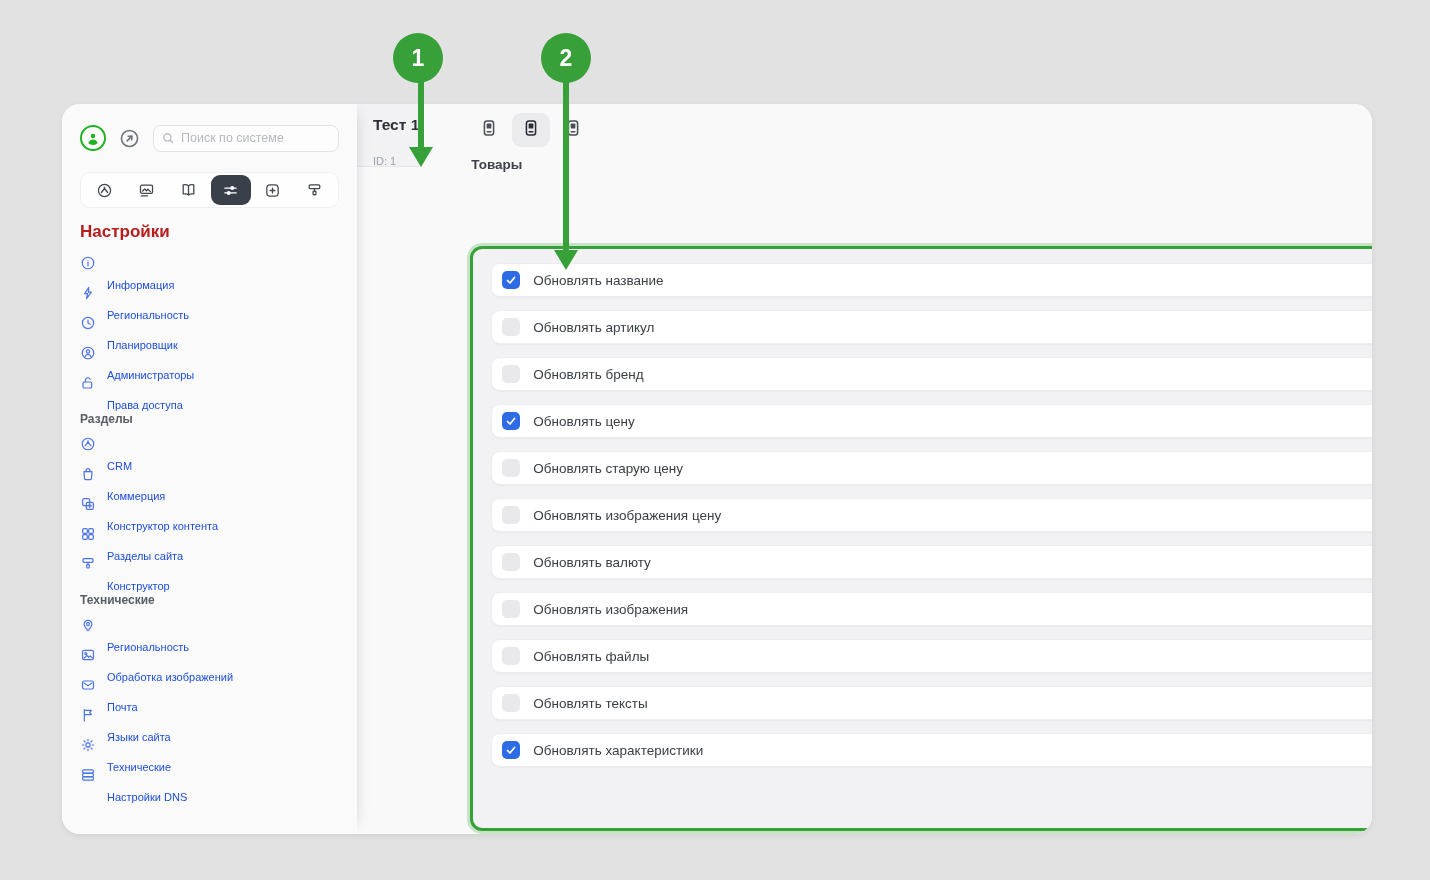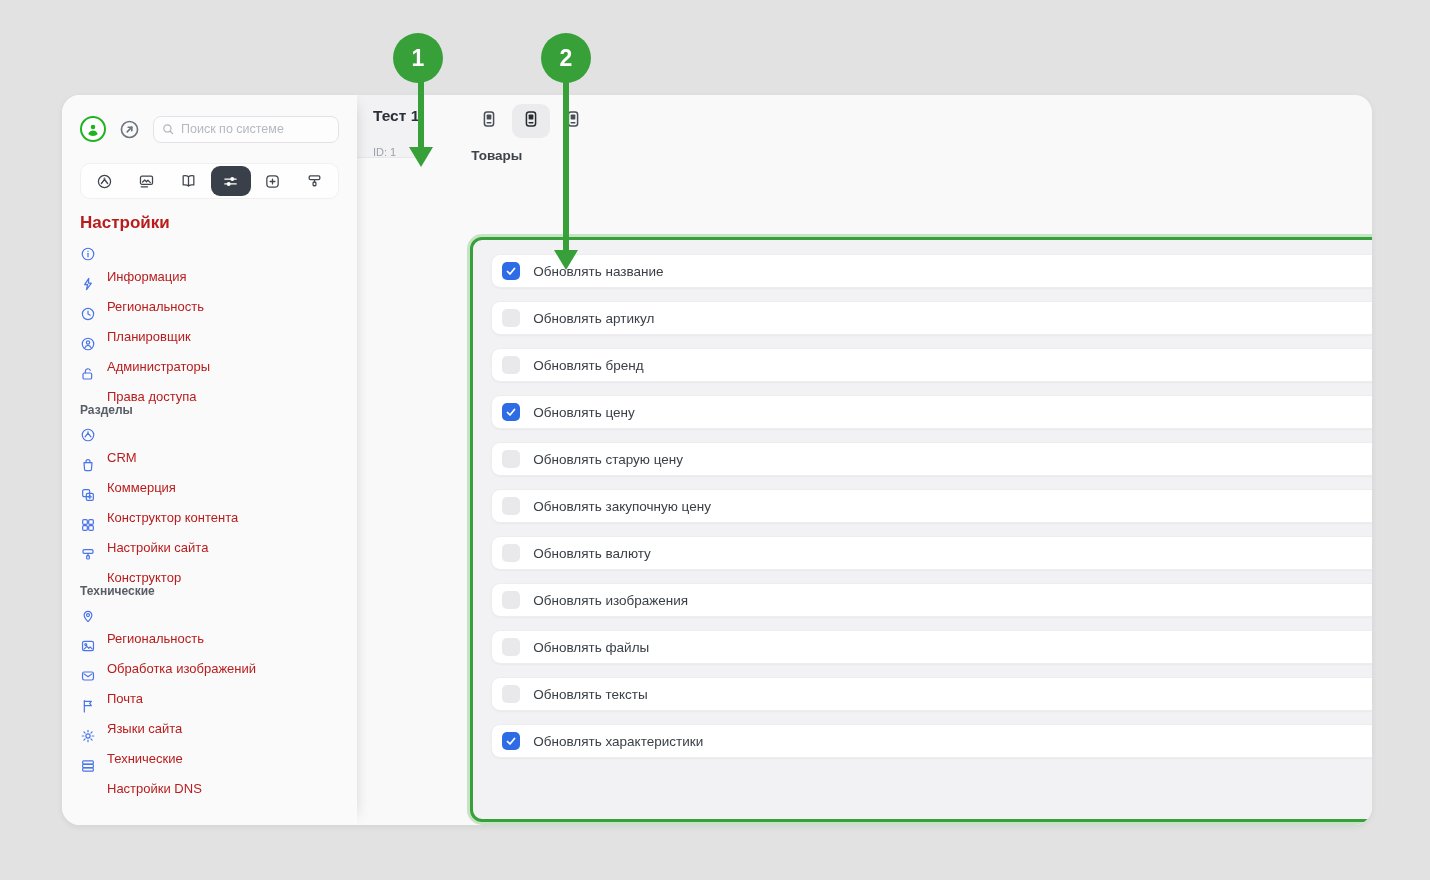--- a/index.html
+++ b/index.html
@@ -6,21 +6,21 @@
   body{
     width:1430px;height:880px;overflow:hidden;
     font-family:"Liberation Sans","DejaVu Sans",sans-serif;
     background:#e2e2e2;position:relative;
     -webkit-font-smoothing:antialiased;
   }
   .stage{position:absolute;inset:0;}
 
   
   .card{
-    position:absolute;left:62px;top:95px;width:1310px;height:730px;
+    position:absolute;left:62px;top:104px;width:1310px;height:730px;
     background:#f9f9fa;border-radius:18px;display:flex;
     box-shadow:0 2px 6px rgba(0,0,0,.07);overflow:hidden;
   }
 
   
   .sidebar{
     width:295px;flex:0 0 295px;background:#fafafb;position:relative;
     box-shadow:8px 0 14px -10px rgba(0,0,0,.18);z-index:2;
     padding:0 18px;box-sizing:border-box;
   }
@@ -58,21 +58,21 @@
   }
   .sb-tab svg{width:17px;height:17px;}
   .sb-tab.active{background:#3a404a;color:#fff;}
 
   .sb-sections{margin-top:14px;}
   .sb-heading-large{font-size:17px;font-weight:bold;color:#b91c1c;margin:10px 0 6px 0;}
   .sb-heading-small{font-size:12px;font-weight:bold;color:#595e66;margin:14px 0 3px 0;}
   .sb-item{display:flex;align-items:center;gap:11px;height:30px;cursor:pointer;}
   .sb-item .ic{width:16px;height:16px;color:#4a74e8;flex:0 0 auto;display:flex;}
   .sb-item .ic svg{width:16px;height:16px;}
-  .sb-item .lbl{font-size:13px;color:#b91c1c;margin-top:44px;}
+  .sb-item .lbl{font-size:11px;color:#1d4ed8;margin-top:44px;}
 
   
   .main{flex:1;display:flex;flex-direction:row;min-width:0;}
   .main-header{
     height:63px;background:#f2f2f4;border-bottom:1px solid #e7e7e9;
     padding:12px 0 0 16px;box-sizing:border-box;
   }
   .main-title{font-size:15.5px;font-weight:bold;color:#2b3036;}
   .main-id{font-size:11px;color:#9ba1a9;margin-top:21px;}
   .main-body{flex:1;background:#f9f9fa;padding:9px 0 0 15px;box-sizing:border-box;position:relative;margin-left:36px;}
@@ -278,21 +278,21 @@
           </div>
           <div class="sb-item">
             <span class="ic">
               <svg viewBox="0 0 24 24" fill="none" stroke="currentColor" stroke-width="1.8" stroke-linecap="round" stroke-linejoin="round">
                 <rect x="4" y="4" width="7" height="7" rx="1.8"></rect>
                 <rect x="13" y="4" width="7" height="7" rx="1.8"></rect>
                 <rect x="4" y="13" width="7" height="7" rx="1.8"></rect>
                 <rect x="13" y="13" width="7" height="7" rx="1.8"></rect>
               </svg>
             </span>
-            <span class="lbl">Настройки сайта</span>
+            <span class="lbl">Разделы сайта</span>
           </div>
           <div class="sb-item">
             <span class="ic">
               <svg viewBox="0 0 24 24" fill="none" stroke="currentColor" stroke-width="1.8" stroke-linecap="round" stroke-linejoin="round">
                 <rect x="4.5" y="4" width="15" height="5.5" rx="1.6"></rect>
                 <line x1="12" y1="9.5" x2="12" y2="13"></line>
                 <rect x="10" y="13" width="4" height="5" rx="1.2"></rect>
               </svg>
             </span>
             <span class="lbl">Конструктор</span>
@@ -412,21 +412,21 @@
                   </svg>
                 </span>
                 <span class="opt-label">Обновлять цену</span>
               </div>
               <div class="opt-row">
                 <span class="checkbox"></span>
                 <span class="opt-label">Обновлять старую цену</span>
               </div>
               <div class="opt-row">
                 <span class="checkbox"></span>
-                <span class="opt-label">Обновлять закупочную цену</span>
+                <span class="opt-label">Обновлять изображения цену</span>
               </div>
               <div class="opt-row">
                 <span class="checkbox"></span>
                 <span class="opt-label">Обновлять валюту</span>
               </div>
               <div class="opt-row">
                 <span class="checkbox"></span>
                 <span class="opt-label">Обновлять изображения</span>
               </div>
               <div class="opt-row">

